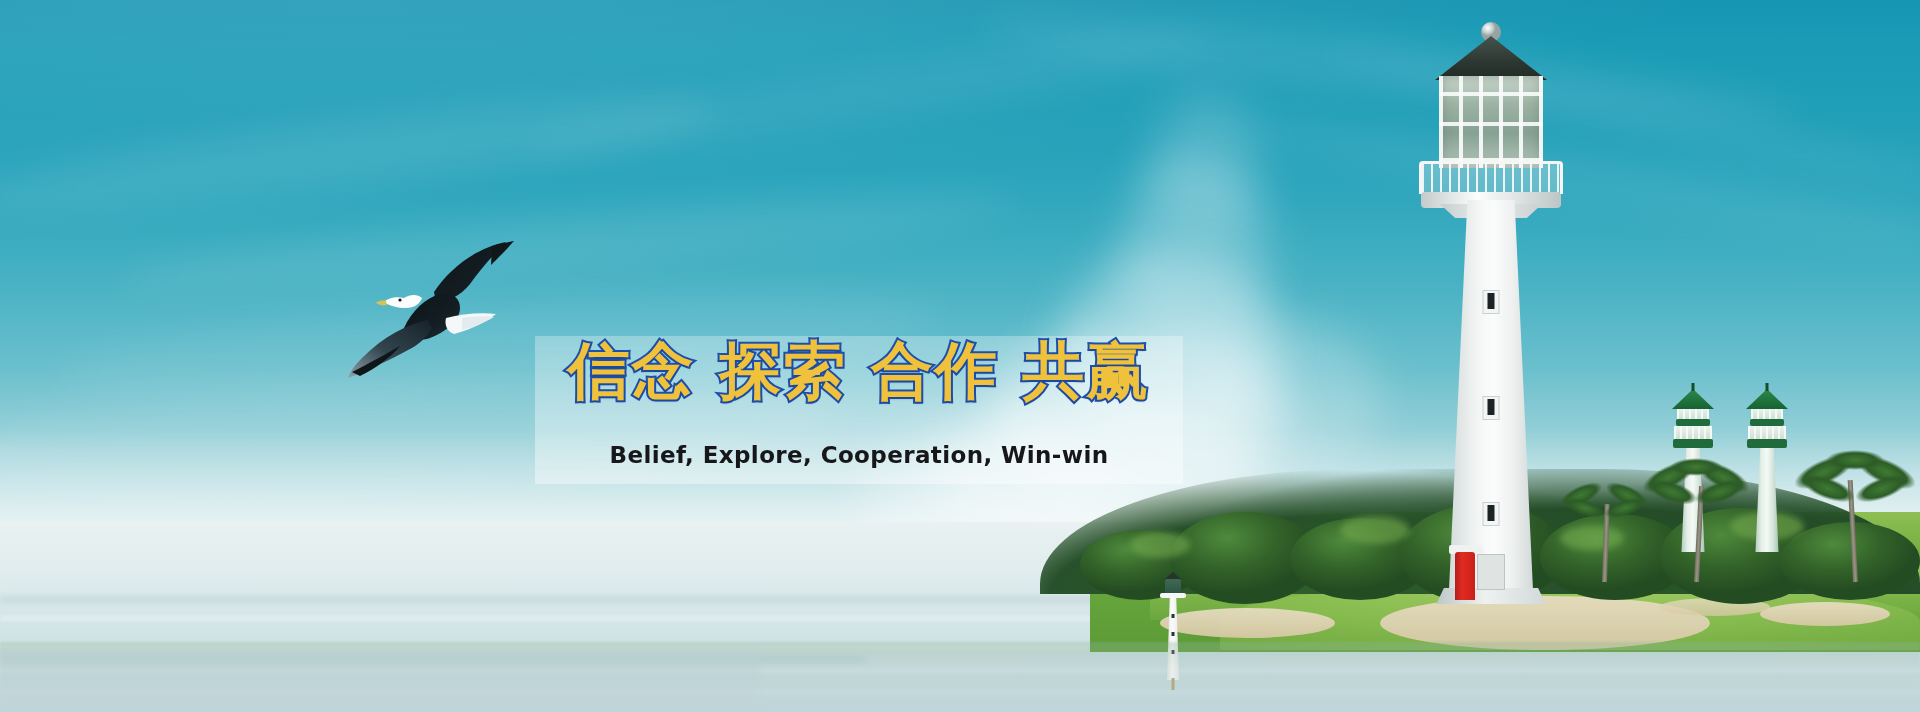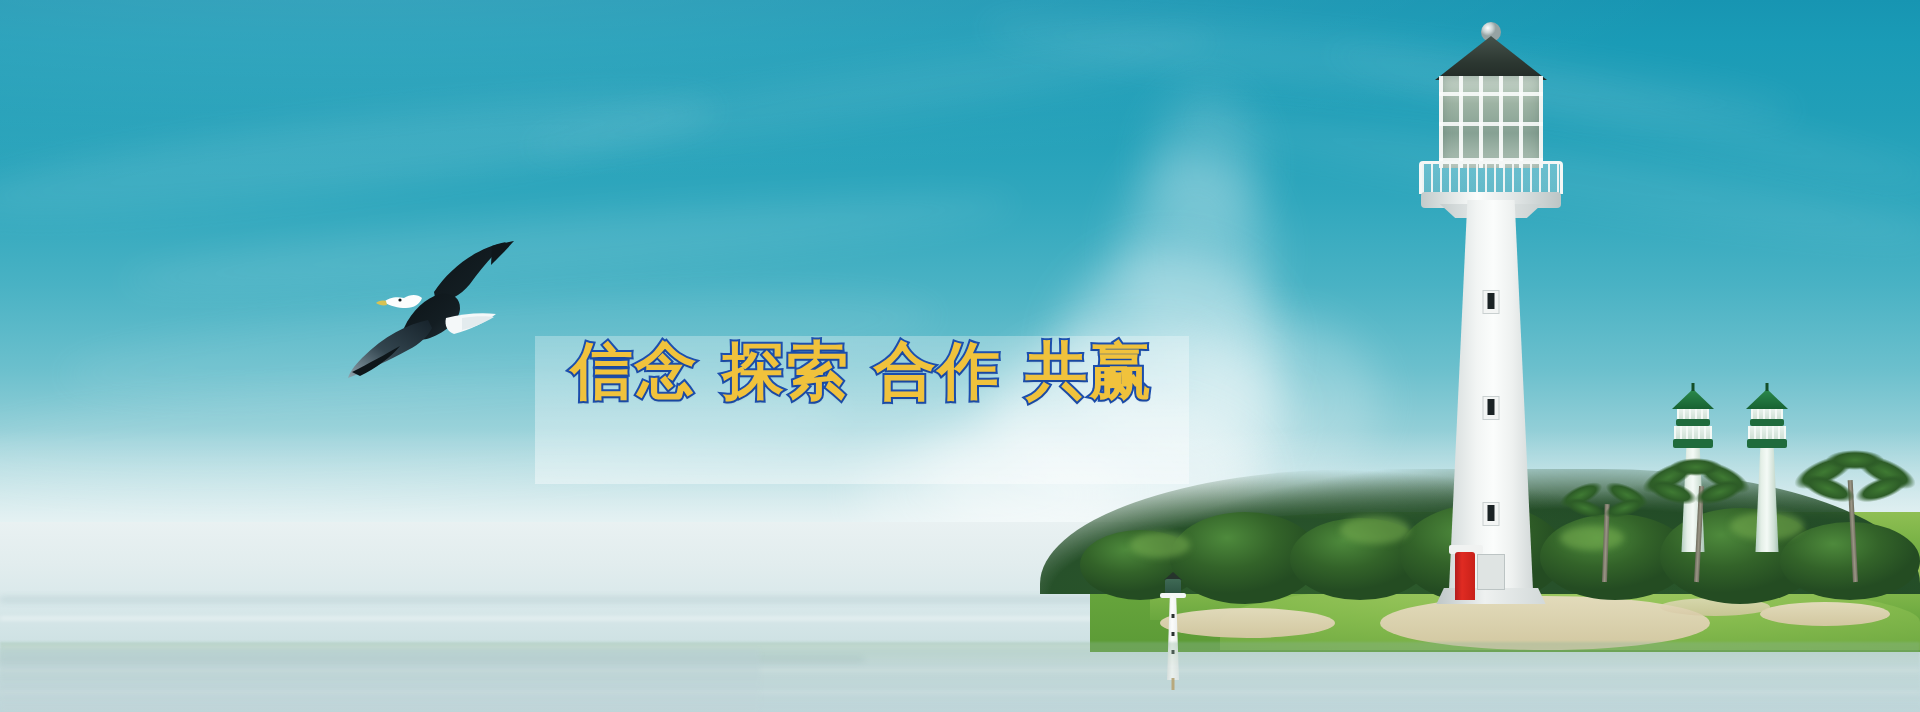--- a/index.html
+++ b/index.html
@@ -278,21 +278,20 @@
   .tw .tip{position:absolute;left:50%;transform:translateX(-50%);width:3px;background:#144f28;}
 
   
   .eagle{position:absolute;left:342px;top:240px;width:182px;height:140px;}
 
   
   .panel{
     position:absolute;left:535px;top:336px;width:648px;height:148px;
     background:linear-gradient(to bottom, rgba(255,255,255,.30) 0%, rgba(255,255,255,.38) 55%, rgba(255,255,255,.42) 100%);
     backdrop-filter:blur(1px);
-    padding-left:6px;
   }
   .headline{
     position:absolute;left:0;right:0;top:2px;
     text-align:center;
     font-family:"DejaVu Sans","Liberation Sans",sans-serif;
     font-size:62px;
     font-weight:bold;
     letter-spacing:2px;
     line-height:1.05;
     color:#f0c23c;
@@ -488,15 +487,16 @@
     <div class="lh2-dot" style="bottom:44px;"></div>
     <div class="lh2-dot" style="bottom:26px;"></div>
     <div class="lh2-post"></div>
   </div>
 
   <div class="reflect"></div>
   <div class="reflect-l"></div>
 
   <div class="panel">
     <div class="headline">信念 探索 合作 共赢</div>
+    <div class="subline">Belief,  Explore,  Cooperation,  Win-win</div>
   </div>
 
 </div>
 
 </body></html>

